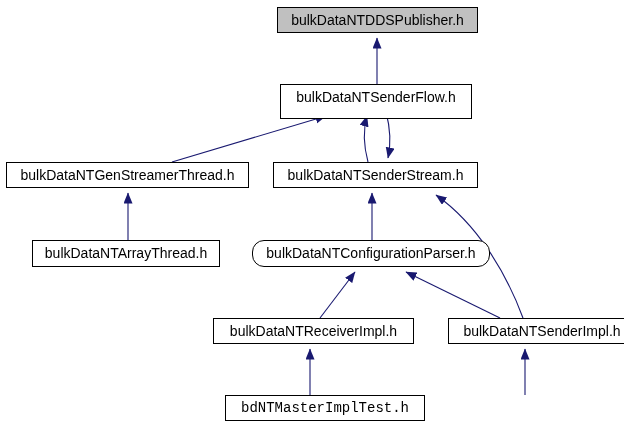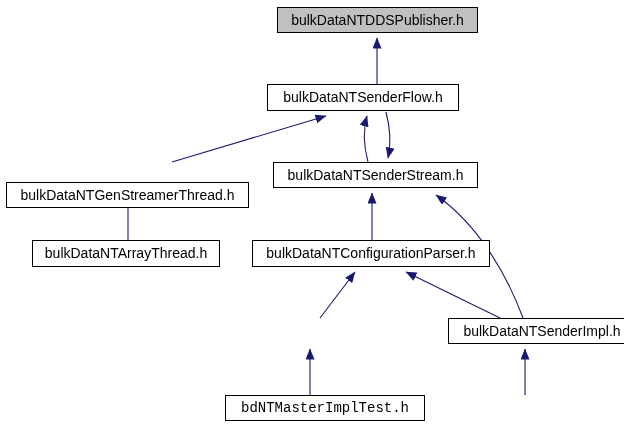--- a/index.html
+++ b/index.html
@@ -32,25 +32,25 @@
     text-align: center;
     white-space: nowrap;
     overflow: hidden;
     cursor: pointer;
   }
   .node.highlight {
     background: #c0c0c0;
   }
   
   .n-dds        { left: 277px; top:   7px; width: 201px; height: 26px; line-height: 24px; }
-  .n-flow       { left: 267px; top:  84px; width: 192px; height: 27px; line-height: 25px; }
-  .n-genstream  { left:   6px; top: 162px; width: 243px; height: 26px; line-height: 24px; margin-top: 20px; }
+  .n-flow       { left: 280px; top:  84px; width: 192px; height: 35px; line-height: 25px; }
+  .n-genstream  { left:   6px; top: 162px; width: 243px; height: 26px; line-height: 24px; }
   .n-stream     { left: 273px; top: 162px; width: 205px; height: 26px; line-height: 24px; }
   .n-array      { left:  32px; top: 240px; width: 188px; height: 27px; line-height: 25px; }
-  .n-config     { left: 252px; top: 240px; width: 238px; height: 27px; line-height: 25px; }
+  .n-config     { left: 252px; top: 240px; width: 238px; height: 27px; line-height: 25px; border-radius: 12px; }
   .n-recvimpl   { left: 213px; top: 318px; width: 201px; height: 26px; line-height: 24px; }
   .n-sendimpl   { left: 432px; top: 318px; width: 188px; height: 26px; line-height: 24px; margin-left: 16px; }
   .n-mastertest { left: 225px; top: 395px; width: 200px; height: 26px; line-height: 24px; font-family: Liberation Mono, monospace; }
   .n-sendtest   { left: 440px; top: 395px; width: 170px; height: 26px; line-height: 24px; }
   .edge {
     fill: none;
     stroke: #191970;
     stroke-width: 1.1;
   }
 </style>
@@ -94,19 +94,20 @@
   <div class="node n-flow">bulkDataNTSenderFlow.h</div>
 
   <div class="node n-genstream">bulkDataNTGenStreamerThread.h</div>
 
   <div class="node n-stream">bulkDataNTSenderStream.h</div>
 
   <div class="node n-array">bulkDataNTArrayThread.h</div>
 
   <div class="node n-config">bulkDataNTConfigurationParser.h</div>
 
+  <div class="node n-recvimpl">bulkDataNTReceiverImpl.h</div>
 
   <div class="node n-sendimpl">bulkDataNTSenderImpl.h</div>
 
   <div class="node n-mastertest">bdNTMasterImplTest.h</div>
 
 
 </div>
 
 </body></html>

